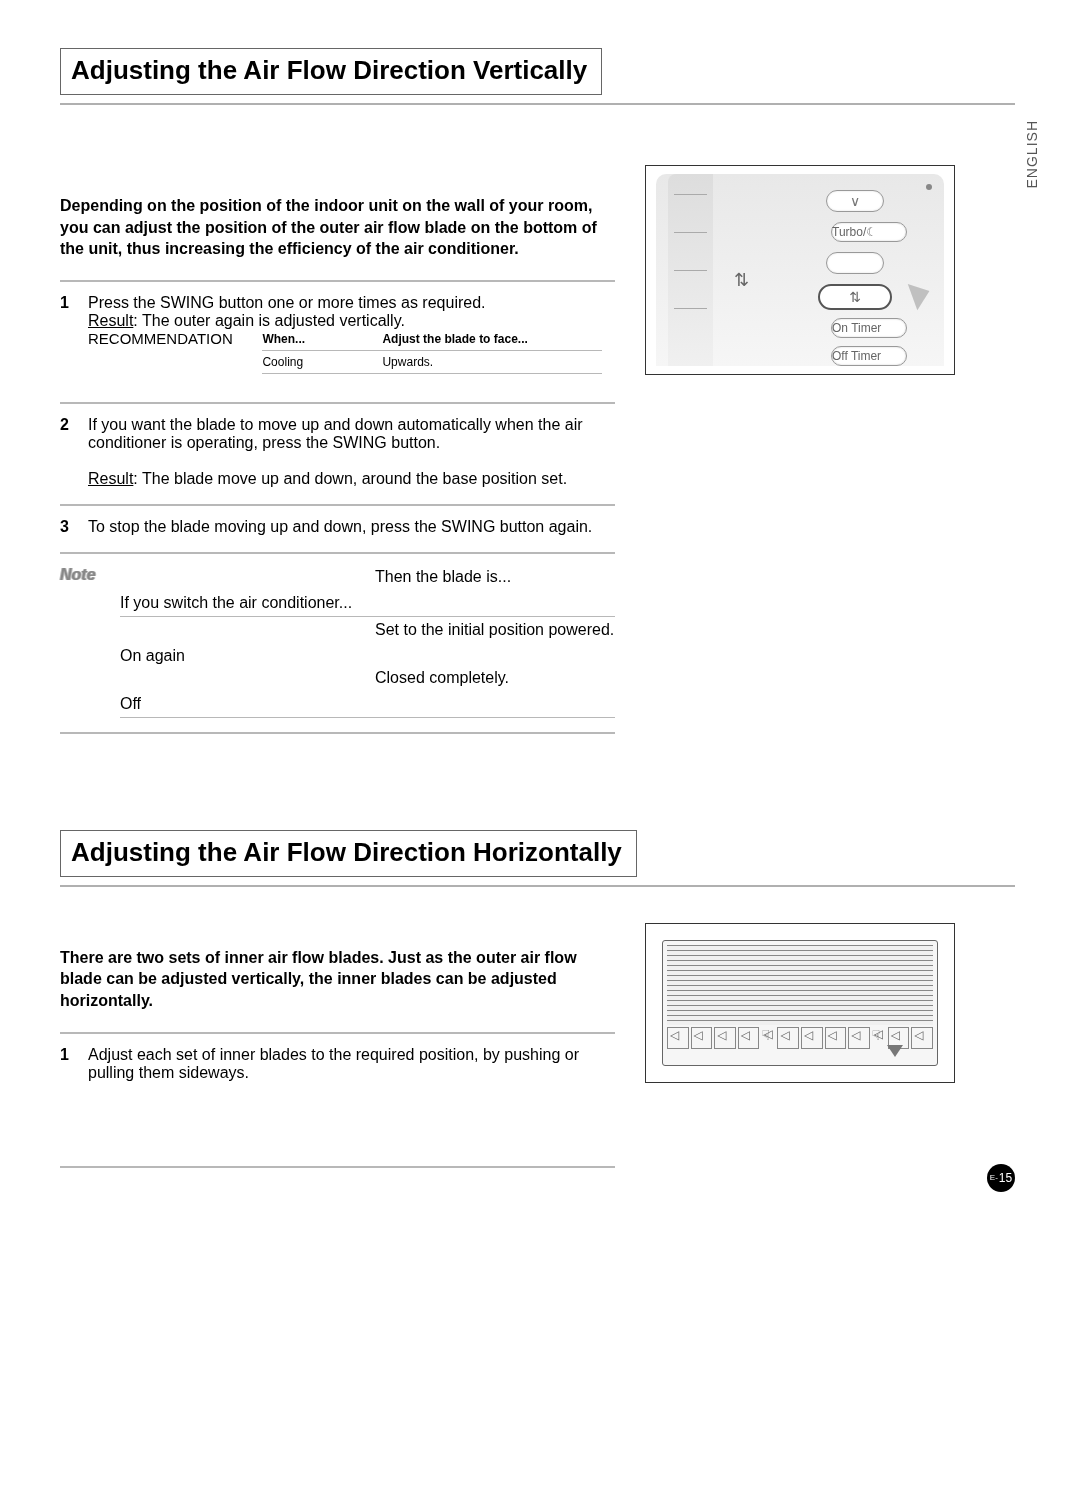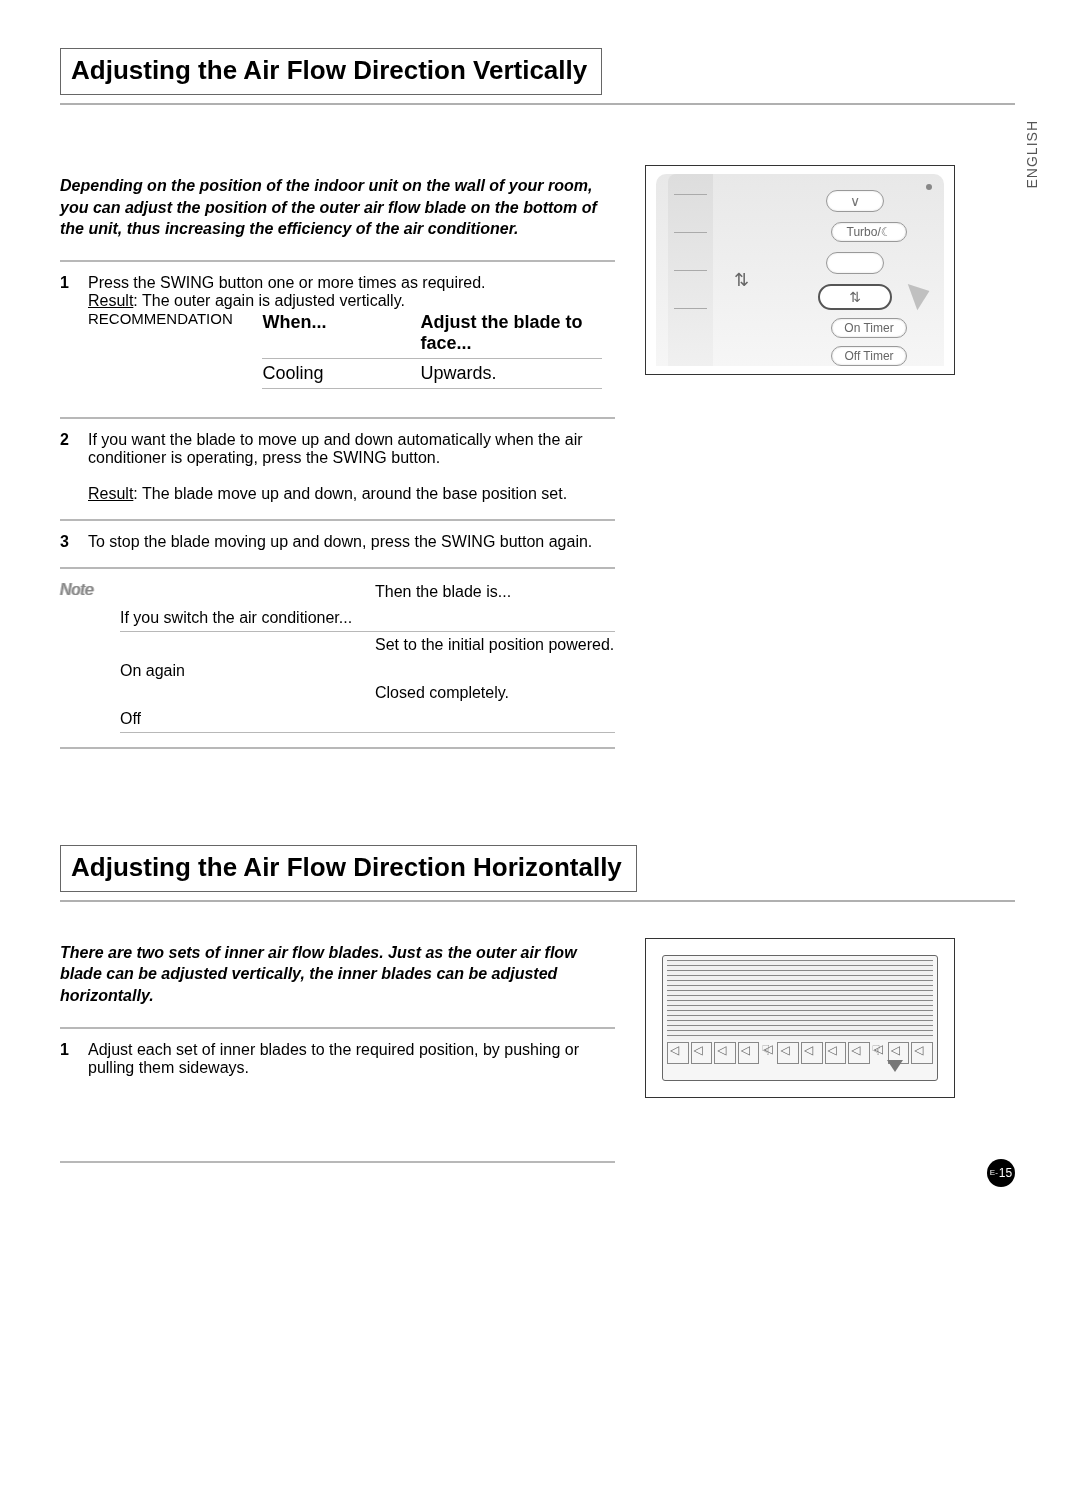--- a/index.html
+++ b/index.html
@@ -34,26 +34,26 @@
   .section-heading-inner {
     font-size: 26px;
     font-weight: bold;
   }
   .hr-thick {
     border: none;
     border-bottom: 2px solid #b0b0b0;
     margin: 0 0 70px 0;
   }
   .intro {
-    font-style: italic;
     font-weight: bold;
     font-size: 16px;
     line-height: 1.35;
     max-width: 630px;
     margin-bottom: 20px;
+    margin-top: 20px;
   }
   .content-row {
     display: flex;
   }
   .left-col {
     flex: 0 0 555px;
   }
   .right-col {
     flex: 1;
     padding-left: 30px;
@@ -89,36 +89,35 @@
     display: inline-block;
     vertical-align: top;
   }
   .rec-table {
     display: inline-block;
     vertical-align: top;
     width: 340px;
   }
   .rec-row {
     display: flex;
-    font-size: 18px;
+    font-size: 12px;
     padding: 2px 0;
-    gap: 38px;
   }
   .rec-c1 { width: 120px; }
   .rec-c2 { flex: 1; }
   .rec-hdr { font-weight: bold; }
   .note-row {
     display: flex;
     font-size: 16px;
     padding: 6px 0;
   }
   .note-label {
     width: 60px;
     font-style: italic;
-    font-weight: normal;
+    font-weight: bold;
     color: #888;
     text-shadow: 1px 0 0 #bbb, -1px 0 0 #bbb;
     flex-shrink: 0;
   }
   .note-table {
     flex: 1;
   }
   .note-trow {
     display: flex;
     padding: 2px 0;
@@ -167,21 +166,21 @@
   }
   .rb-right {
     position: absolute;
     right: 10px; top: 6px;
     width: 130px;
   }
   .btn-pill {
     border: 1px solid #999;
     border-radius: 20px;
     padding: 2px 0;
-    text-align: center;
+    text-align: left;
     margin: 8px auto;
     font-size: 12px;
     color: #666;
     background: #fff;
     width: 76px;
     box-shadow: inset 0 0 2px rgba(0,0,0,0.2);
   }
   .btn-oval {
     border: 1px solid #999;
     border-radius: 14px;

